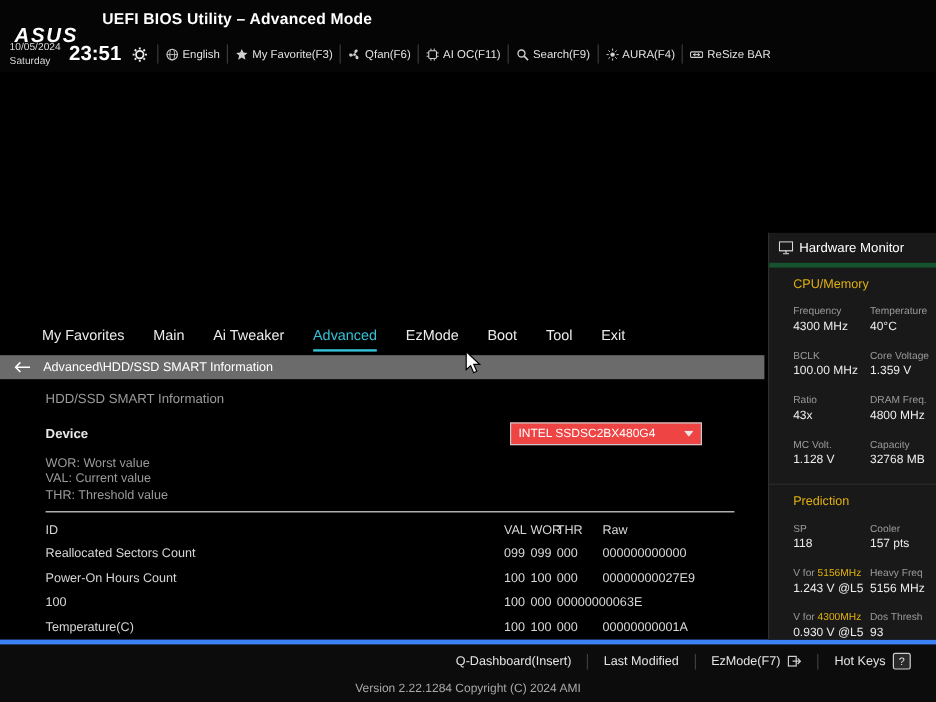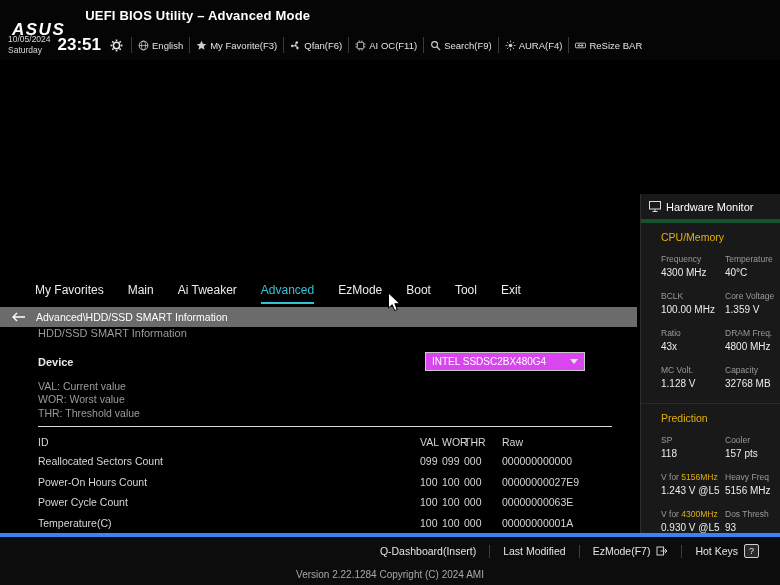--- a/index.html
+++ b/index.html
@@ -32,24 +32,24 @@
   .tabs { height:30px; display:flex; align-items:flex-end; padding-left:35px; gap:24px; background:#000; }
   .tab { font-size:12px; color:#ececec; padding-bottom:7px; cursor:default; white-space:nowrap; }
   .tab.active { color:#35c1d6; border-bottom:2px solid #35c1d6; padding-bottom:5px; }
 
   
   .breadcrumb { margin-top:3px; width:637px; height:20px; background:#6b6b6b; display:flex; align-items:center; gap:10px; padding-left:12px; box-sizing:border-box; }
   .breadcrumb .path { font-size:10.5px; color:#fff; }
 
   
   .content { padding-left:38px; position:relative; }
-  .section-title { font-size:11px; color:#9b9b9b; }
+  .section-title { margin-top:11px; font-size:11px; color:#9b9b9b; }
   .device-row { position:relative; margin-top:13px; height:20px; }
   .device-label { font-size:11px; font-weight:bold; color:#e8e8e8; line-height:20px; }
-  .device-select { position:absolute; left:387px; top:0; width:160px; height:19px; background:#d946ef; border:1px solid #c8c8c8; box-sizing:border-box; display:flex; align-items:center; justify-content:space-between; padding:0 6px; font-size:10px; color:#fff; cursor:default; }
+  .device-select { position:absolute; left:387px; top:0; width:160px; height:19px; background:#ef4444; border:1px solid #c8c8c8; box-sizing:border-box; display:flex; align-items:center; justify-content:space-between; padding:0 6px; font-size:10px; color:#fff; cursor:default; }
   .legend { margin-top:8px; font-size:10.5px; color:#9b9b9b; line-height:13.5px; }
   .rule { margin-top:6px; width:574px; height:1px; background:#dadada; }
   .t-head, .t-row { display:grid; grid-template-columns:382px 22px 22px 38px auto; align-items:center; font-size:10.5px; color:#d6d6d6; }
   .t-head { margin-top:6px; height:18px; }
   .t-row { height:20.5px; }
   .main-divider { position:absolute; left:0; top:383px; width:640px; height:1px; background:#232323; }
   .info-circle { position:absolute; left:10px; top:397px; width:17px; height:17px; border:1px solid #8f8f8f; border-radius:50%; display:flex; align-items:center; justify-content:center; color:#c9c9c9; font-size:10px; font-style:italic; font-family:"Liberation Serif", serif; }
 
   
   .sidebar { width:140px; background:#191919; border-left:1px solid #2e2e2e; box-sizing:border-box; }
@@ -227,22 +227,22 @@
             <span>INTEL SSDSC2BX480G4</span>
             <span>
                 <svg width="8" height="5" viewBox="0 0 8 5">
                   <polygon points="0,0 8,0 4,5" fill="#e8e8e8"></polygon>
                 </svg>
               </span>
           </div>
         </div>
 
         <div class="legend">
+          <div>WOR: Worst value</div>
           <div>VAL:  Current value</div>
-          <div>WOR: Worst value</div>
           <div>THR:  Threshold value</div>
         </div>
 
         <div class="rule"></div>
 
         <div class="t-head">
           <span>ID</span>
           <span>VAL</span>
           <span>WOR</span>
           <span>THR</span>
@@ -257,21 +257,20 @@
           <span>000000000000</span>
         </div>
         <div class="t-row">
           <span>Power-On Hours Count</span>
           <span>100</span>
           <span>100</span>
           <span>000</span>
           <span>00000000027E9</span>
         </div>
         <div class="t-row">
-          <span>Power Cycle Count</span>
           <span>100</span>
           <span>100</span>
           <span>000</span>
           <span>00000000063E</span>
         </div>
         <div class="t-row">
           <span>Temperature(C)</span>
           <span>100</span>
           <span>100</span>
           <span>000</span>

